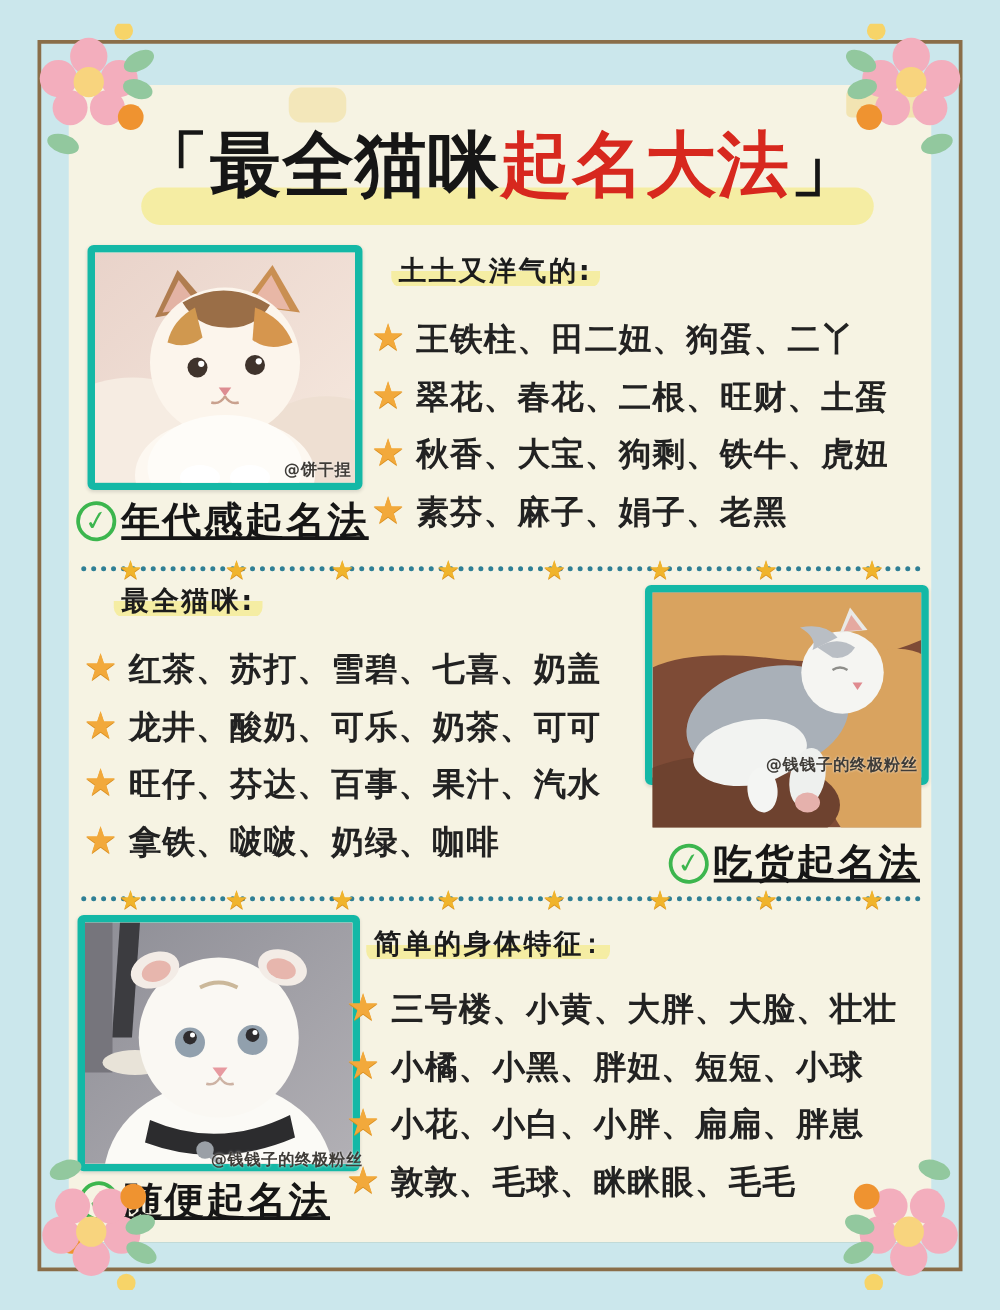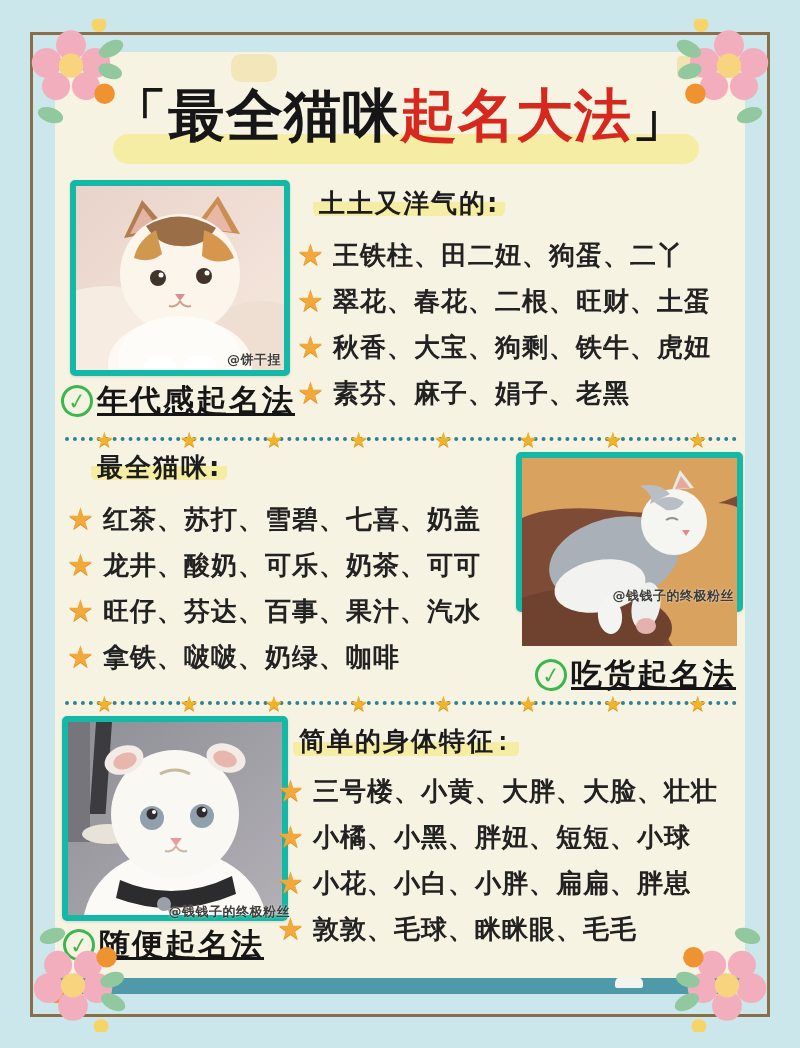--- a/index.html
+++ b/index.html
@@ -20,21 +20,21 @@
 
   
   .base-band{ position:absolute; left:55px; top:962px; width:690px; height:32px;
               background:#4f9aa9; border-radius:16px; z-index:1; }
   .base-blob{ position:absolute; left:615px; top:977px; width:28px; height:11px;
               background:#f3f4ee; border-radius:6px 6px 2px 2px; z-index:2; }
   .base-dot{ position:absolute; left:46px; top:980px; width:23px; height:23px;
              border-radius:50%; background:#ef9330; z-index:3; }
 
   
-  .card{ position:absolute; left:55px; top:52px; width:690px; height:926px;
+  .card{ position:absolute; left:55px; top:68px; width:690px; height:926px;
          background:#f6f3e3; border-radius:12px 12px 14px 14px; z-index:2; }
 
   .decor-tape{ position:absolute; background:rgba(240,219,145,.6); border-radius:4px; }
   .decor-paw{ left:176px; top:2px; width:46px; height:28px; border-radius:10px;
               background:rgba(240,219,145,.5); position:absolute; }
 
   
   .title-highlight{ position:absolute; left:58px; top:82px; width:586px; height:30px;
                     background:#f5eda3; border-radius:15px; }
   .title{ position:absolute; left:0; top:26px; width:100%; text-align:center;
@@ -48,21 +48,21 @@
   .photo svg{ display:block; }
   .photo .credit{ position:absolute; right:3px; bottom:1px; font-size:13px;
                   font-weight:700; color:#3f3c38; letter-spacing:.5px;
                   text-shadow:0 0 2px rgba(255,255,255,.8); white-space:nowrap; }
   .photo1{ left:15px; top:128px; width:220px; height:196px; }
   .photo2{ left:461px; top:400px; width:227px; height:160px; }
   .photo3{ left:7px;  top:664px; width:226px; height:205px; }
   .photo3 .credit{ right:-8px; bottom:-6px; }
 
   
-  .sec-header{ position:absolute; font-size:26px; font-weight:800; color:#1c1c1c;
+  .sec-header{ position:absolute; font-size:22px; font-weight:800; color:#1c1c1c;
                letter-spacing:2px; white-space:nowrap; }
   .hl{ background:linear-gradient(to bottom, transparent 48%, #f5eda3 48%, #f5eda3 94%, transparent 94%);
        border-radius:8px; padding:0 6px; }
   .h1{ left:258px; top:134px; }
   .h2{ left:36px;  top:398px; }
   .h3{ left:238px; top:672px;font-family:Liberation Mono, monospace; }
 
   
   .rows{ position:absolute; display:flex; flex-direction:column; }
   .rows1{ left:242px; top:180px; }

